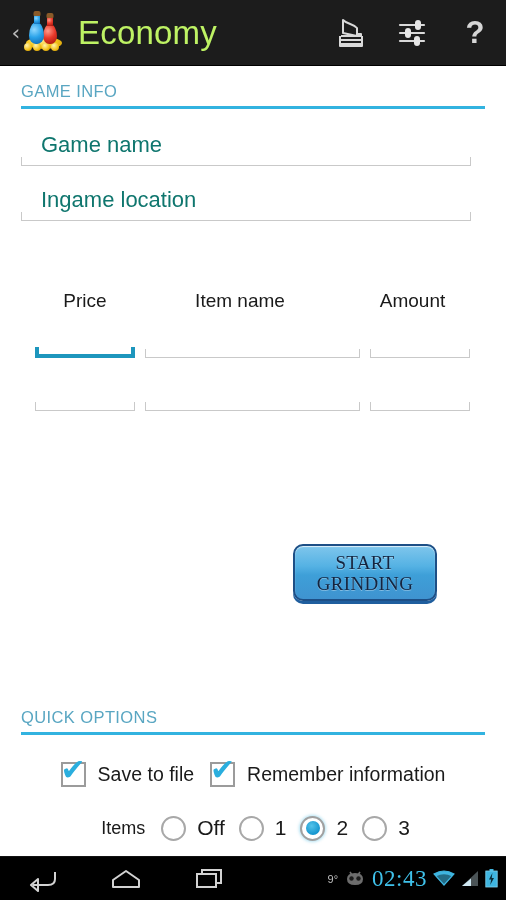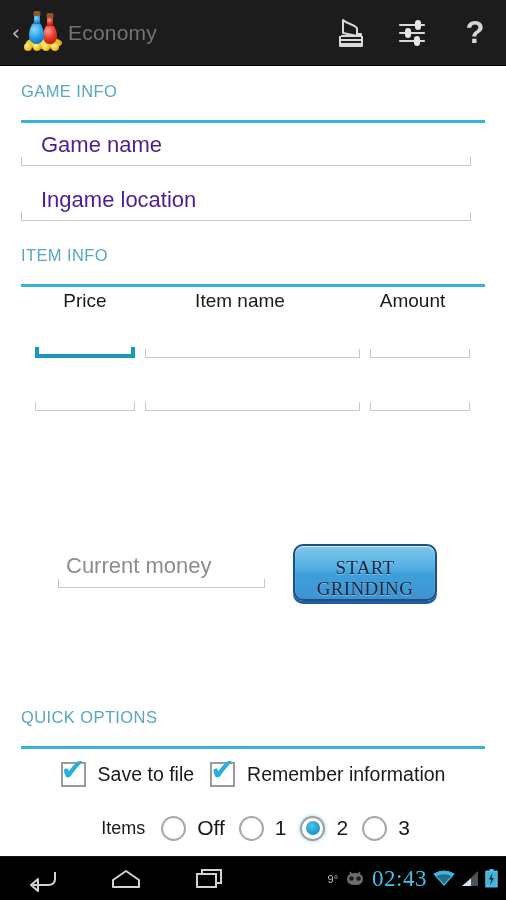--- a/index.html
+++ b/index.html
@@ -87,22 +87,23 @@
     background: radial-gradient(ellipse at 40% 35%, #ffeb8a 0%, #f5c518 50%, #c68b04 100%);
   }
   .coin-dot {
     position: absolute;
     width: 8px; height: 8px;
     border-radius: 50%;
     background: radial-gradient(circle at 35% 30%, #fff3b0 0%, #f2bf16 60%, #b07d03 100%);
     bottom: 4px;
   }
   .ab-title {
-    color: #737373;
-    font-size: 21px;
+    color: #bef264;
+    font-size: 33px;
+    margin-left: 10px;
     font-weight: 400;
     letter-spacing: 0.2px;
     white-space: nowrap;
   }
   .ab-spacer { flex: 1 1 auto; }
   .ab-action {
     width: 62px;
     height: 66px;
     display: flex;
     align-items: center;
@@ -126,36 +127,36 @@
 
   .section-head {
     position: absolute;
     left: 21px;
     width: 464px;
   }
   .section-head .label {
     color: #59a6c2;
     font-size: 16.5px;
     letter-spacing: 0.4px;
-    padding-bottom: 19px;
+    padding-bottom: 5px;
     white-space: nowrap;
   }
   .section-head .rule {
     height: 3px;
     background: #32b3e0;
     width: 100%;
   }
   .field {
     position: absolute;
   }
   .field .ph {
     position: absolute;
     left: 20px;
     bottom: 8px;
-    color: #4c1d95;
+    color: #0f766e;
     font-size: 22px;
     white-space: nowrap;
   }
   .field .bar {
     position: absolute;
     left: 0; bottom: 0;
     width: 100%;
     height: 9px;
     border-bottom: 1.8px solid #c9c9c9;
     border-left: 1.8px solid #c9c9c9;
@@ -183,21 +184,21 @@
   
   .grind-btn {
     position: absolute;
     left: 293px; top: 478px;
     width: 144px; height: 57px;
     border-radius: 10px;
     background: linear-gradient(180deg,#7fc6ec 0%, #55b2e4 38%, #3e9fd8 55%, #3f93d0 100%);
     border: 2px solid #1d4f86;
     box-shadow: 0 3px 0 #1f5e9e, inset 0 1px 1px rgba(255,255,255,0.75);
     display: flex;
-    align-items: flex-end;
+    align-items: center;
     justify-content: center;
     text-align: center;
   }
   .grind-btn .txt {
     color: #14243f;
     font-family: "Liberation Serif", serif;
     font-size: 19px;
     line-height: 21px;
     letter-spacing: 0.3px;
     text-shadow: 0 1px 0 rgba(255,255,255,0.35);
@@ -377,24 +378,20 @@
     <div class="field" style="left:21px; top:58px; width:450px; height:42px;">
       <div class="ph">Game name</div>
       <div class="bar"></div>
     </div>
 
     <div class="field" style="left:21px; top:113px; width:450px; height:42px;">
       <div class="ph">Ingame location</div>
       <div class="bar"></div>
     </div>
 
-    <div class="section-head" style="top:180px;">
-      <div class="label">ITEM INFO</div>
-      <div class="rule"></div>
-    </div>
 
     <div class="col-head" style="left:145px; top:224px; width:190px;">Item name</div>
     <div class="col-head" style="left:35px;  top:224px; width:100px;">Price</div>
     <div class="col-head" style="left:355px; top:224px; width:115px;">Amount</div>
 
     <div class="field focused" style="left:35px; top:258px; width:100px; height:34px;">
       <div class="bar"></div>
     </div>
     <div class="field" style="left:145px; top:258px; width:215px; height:34px;">
       <div class="bar"></div>
@@ -406,24 +403,20 @@
     <div class="field" style="left:35px; top:311px; width:100px; height:34px;">
       <div class="bar"></div>
     </div>
     <div class="field" style="left:145px; top:311px; width:215px; height:34px;">
       <div class="bar"></div>
     </div>
     <div class="field" style="left:370px; top:311px; width:100px; height:34px;">
       <div class="bar"></div>
     </div>
 
-    <div class="field money-field">
-      <div class="ph">Current money</div>
-      <div class="bar"></div>
-    </div>
 
     <div class="grind-btn">
       <div class="txt">
         <span>START</span><br>
         <span>GRINDING</span>
       </div>
     </div>
 
     <div class="section-head" style="top:642px;">
       <div class="label">QUICK OPTIONS</div>

